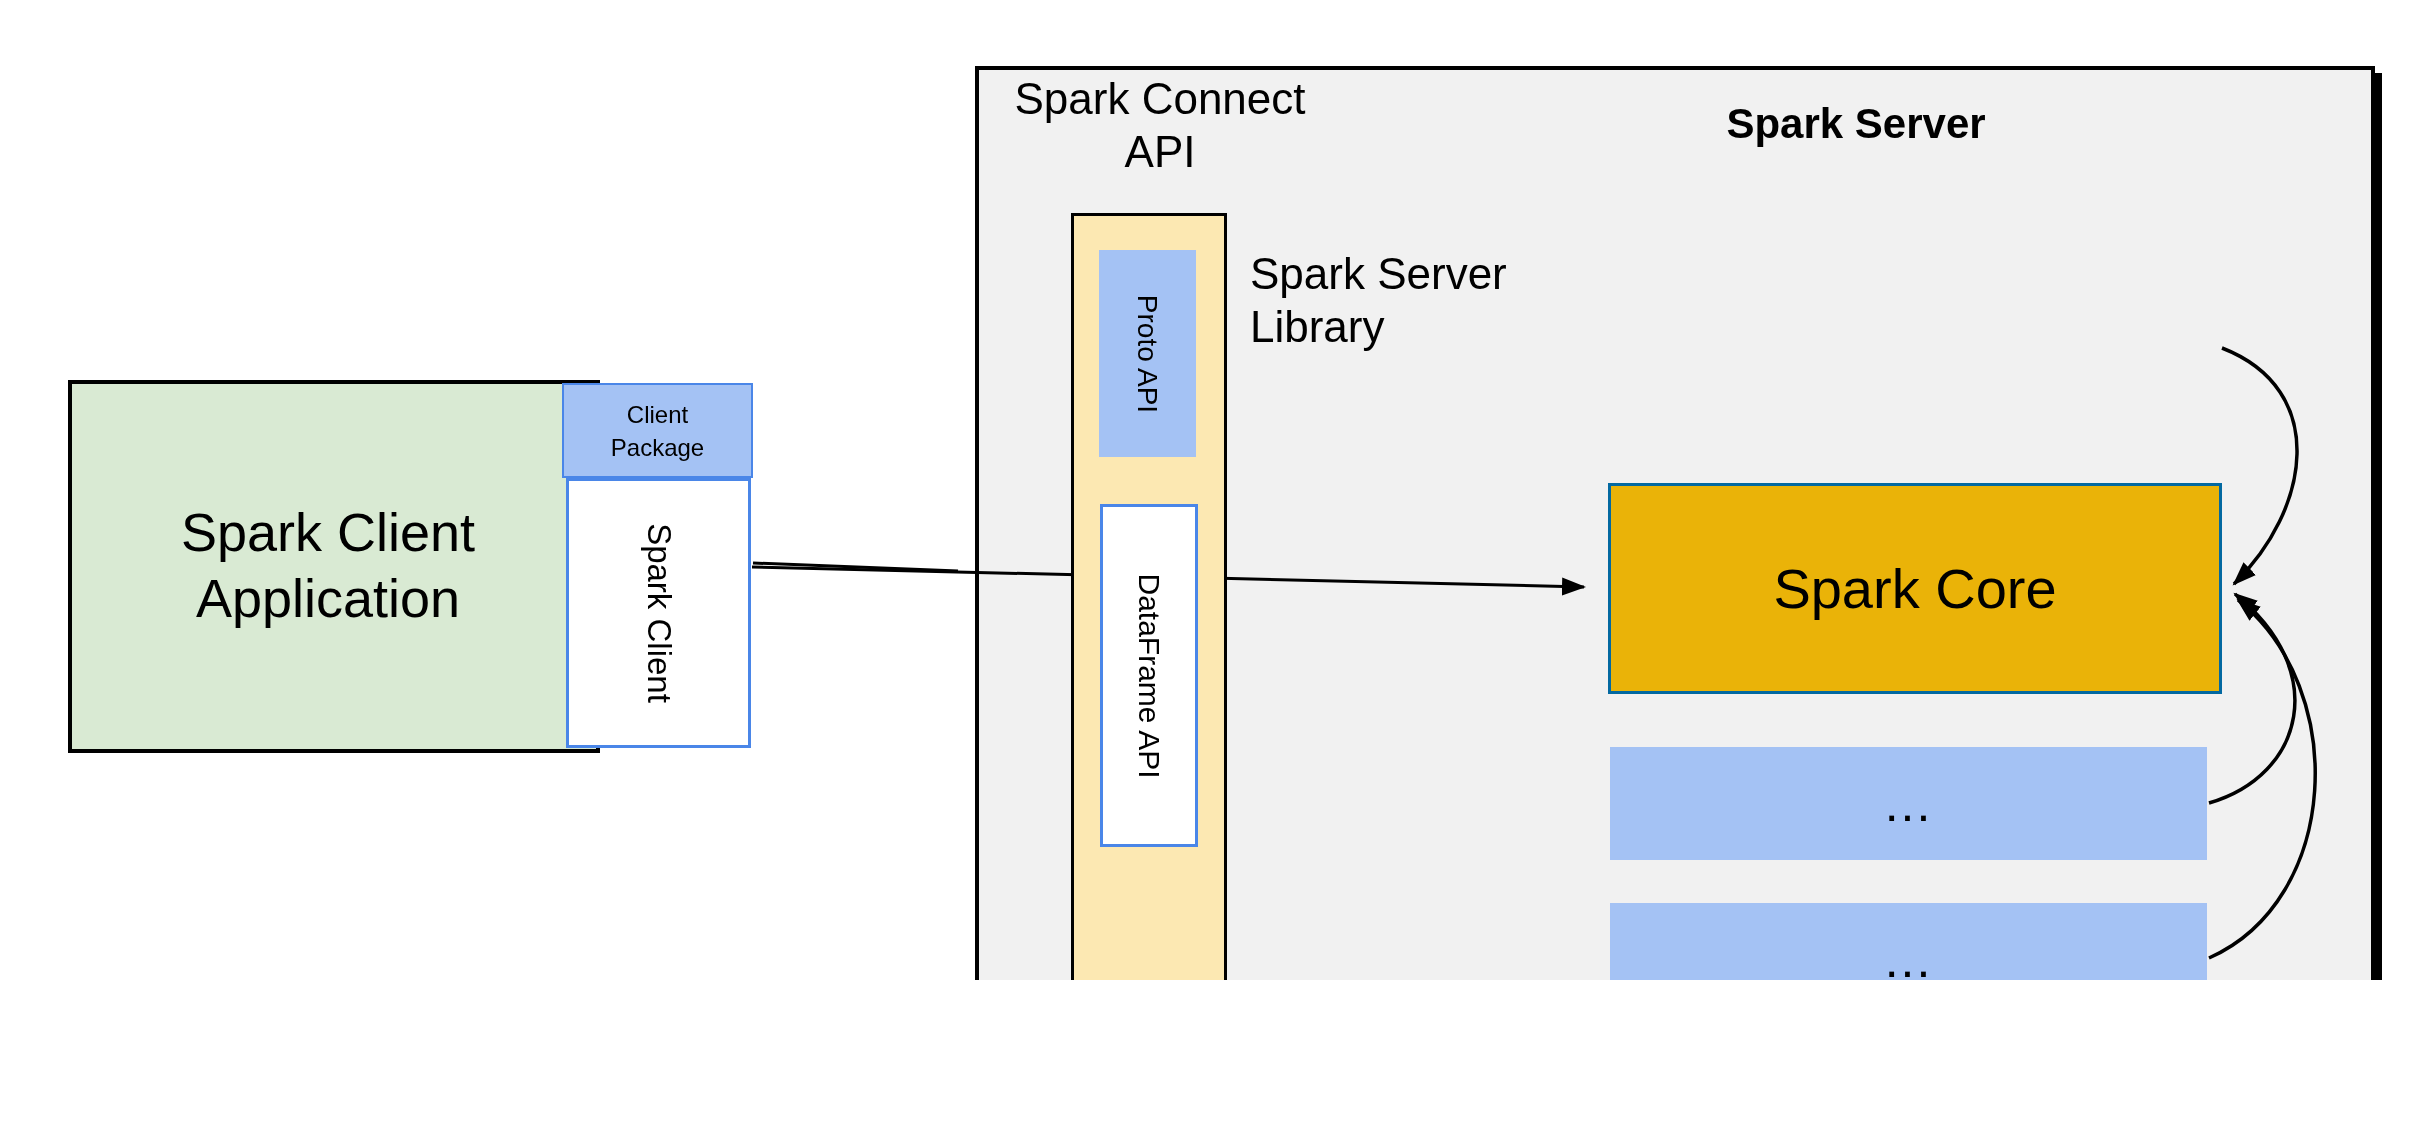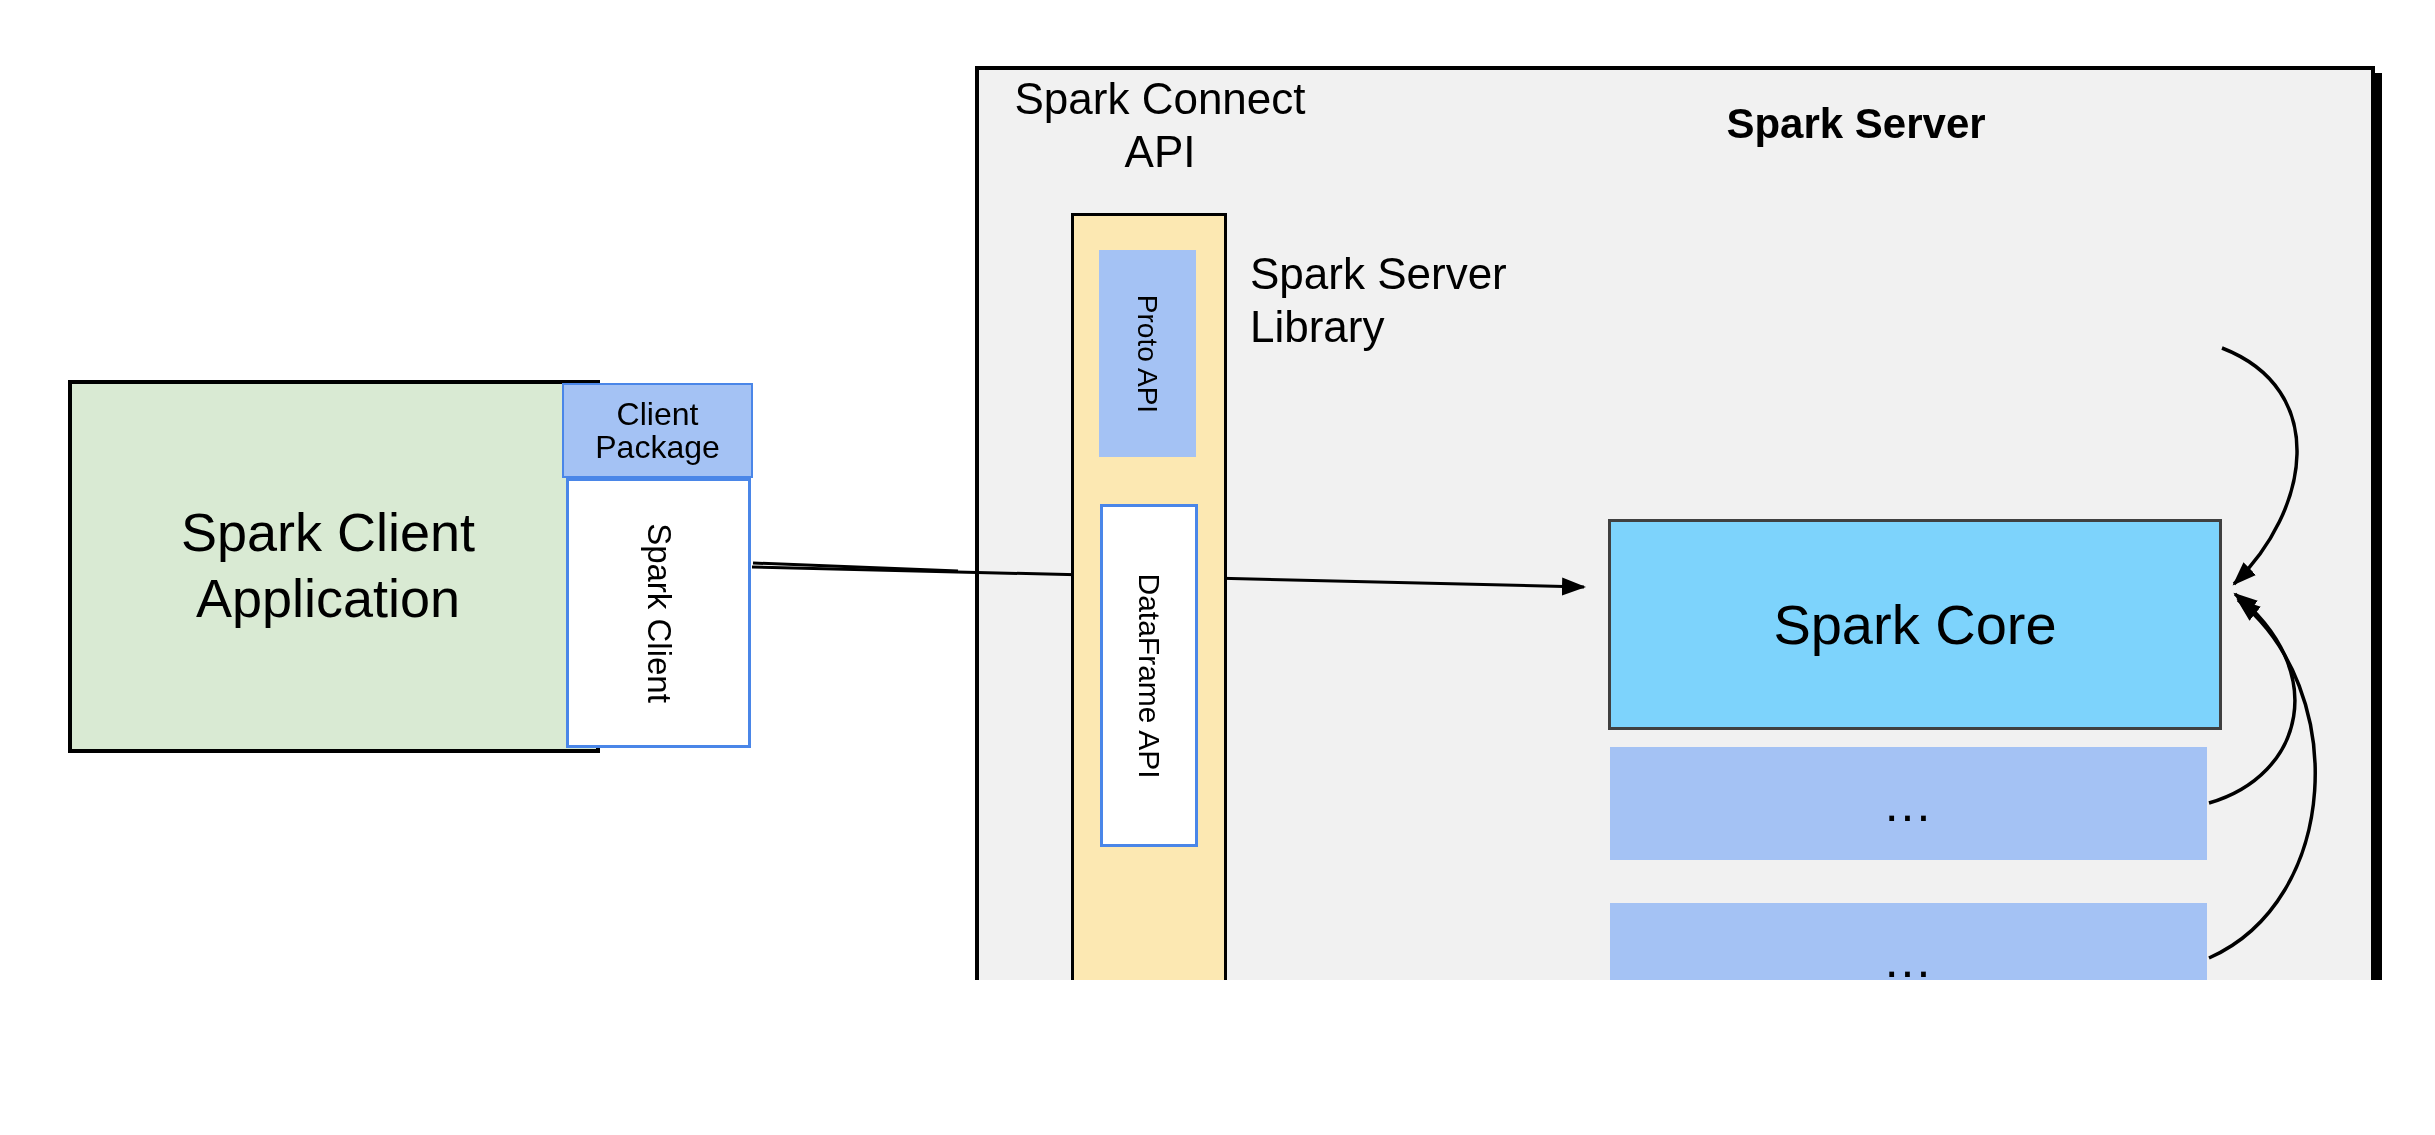--- a/index.html
+++ b/index.html
@@ -45,21 +45,21 @@
     z-index:3;
   }
   .client-app-label{
     left:68px;top:499px;width:520px;
     font-size:54px;line-height:66px;text-align:center;
     z-index:3;
   }
   .client-package-box{
     left:562px;top:383px;width:191px;height:95px;
     background:#a4c2f4;border:2px solid #4a86e8;
-    font-size:32px;line-height:33px;
+    font-size:24px;line-height:33px;
     z-index:4;
   }
   .spark-client-box{
     left:566px;top:478px;width:185px;height:270px;
     background:#fff;border:3px solid #4a86e8;
     z-index:4;
   }
   .vtext{transform:rotate(90deg);white-space:nowrap;}
   .spark-client-box .vtext{font-size:33px;}
 
@@ -84,24 +84,23 @@
 
   
   .custom-plugin-box{
     left:1611px;top:278px;width:611px;height:153px;
     background:#a4c2f4;
     font-size:50px;
     z-index:10;
   }
   .spark-core-box{
     left:1608px;top:483px;width:614px;height:211px;
-    background:#7dd3fc;border:3px solid #404040;
+    background:#eab308;border:3px solid #0369a1;
     font-size:56px;
     z-index:10;
-    margin-top:36px;
   }
   .slot-box{
     left:1610px;width:597px;height:113px;
     background:#a4c2f4;
     font-size:50px;letter-spacing:2px;
     z-index:10;
   }
   .slot-1{top:747px;}
   .slot-2{top:903px;}
 

